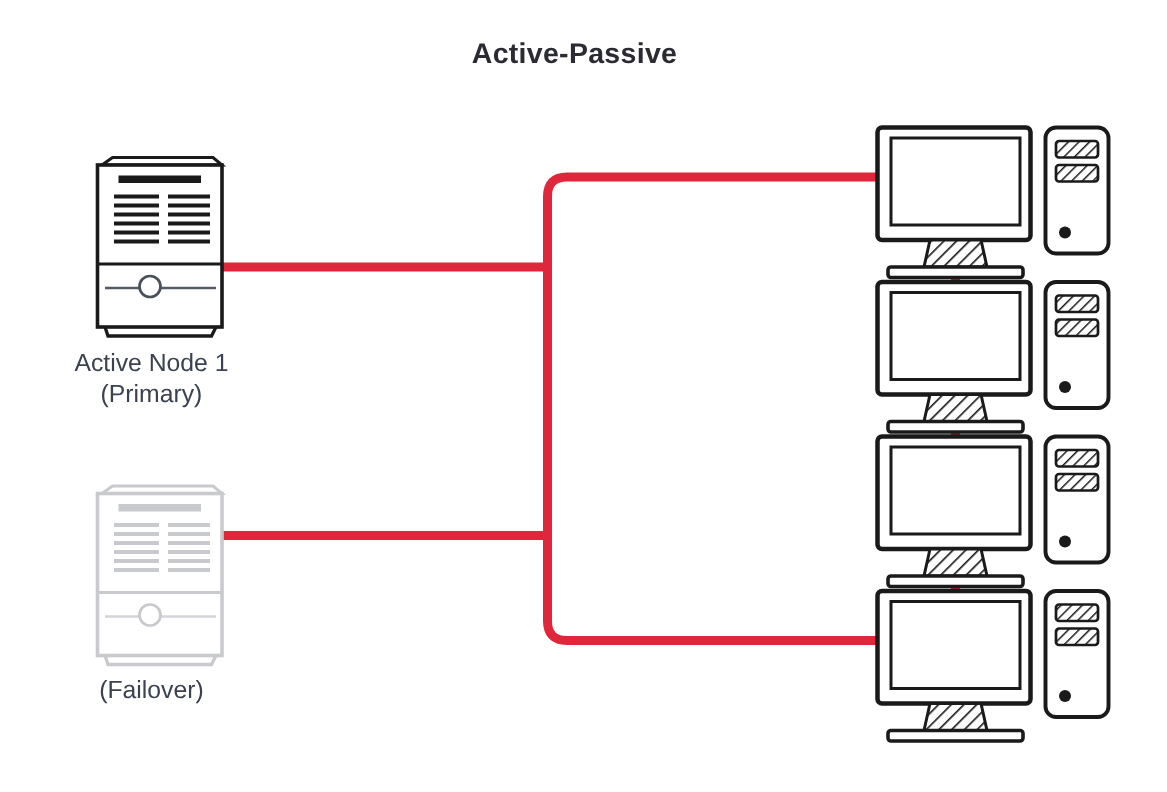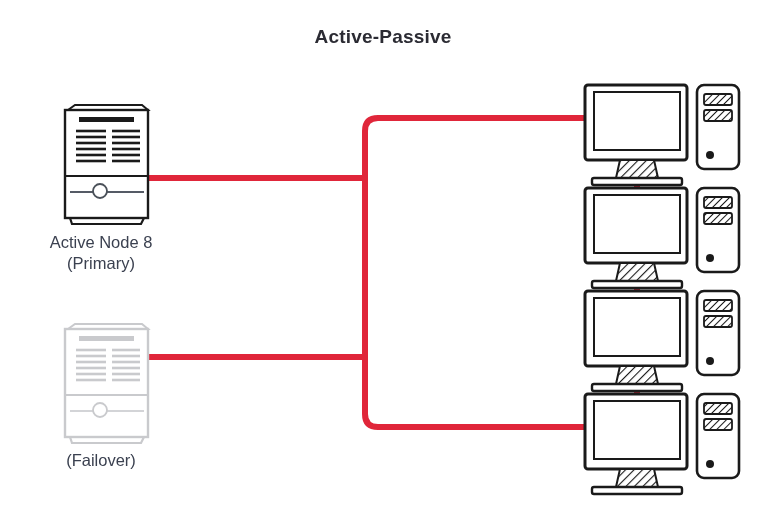--- a/index.html
+++ b/index.html
@@ -187,21 +187,21 @@
       <path d="M 620 469 L 616 487 L 658 487 L 654 469 Z" fill="url(#hatch)" stroke="#1a1a1a" stroke-width="2"></path>
       <rect x="592" y="487" width="90" height="7" rx="2" fill="#ffffff" stroke="#1a1a1a" stroke-width="2.4"></rect>
       <rect x="697" y="394" width="42" height="84" rx="7" fill="#ffffff" stroke="#1a1a1a" stroke-width="2.6"></rect>
       <rect x="704" y="403" width="28" height="11" rx="2" fill="url(#hatch-small)" stroke="#1a1a1a" stroke-width="1.8"></rect>
       <rect x="704" y="419" width="28" height="11" rx="2" fill="url(#hatch-small)" stroke="#1a1a1a" stroke-width="1.8"></rect>
       <circle cx="710" cy="464" r="4" fill="#1a1a1a"></circle>
     </g>
   </svg>
 
   <div class="node-label" id="label-active">
-    <span>Active Node 8</span>
+    <span>Active Node 1</span>
     <span class="line2">(Primary)</span>
   </div>
 
   <div class="node-label" id="label-passive">
     <span class="line2">(Failover)</span>
   </div>
 
 </div>
 
 </body></html>

